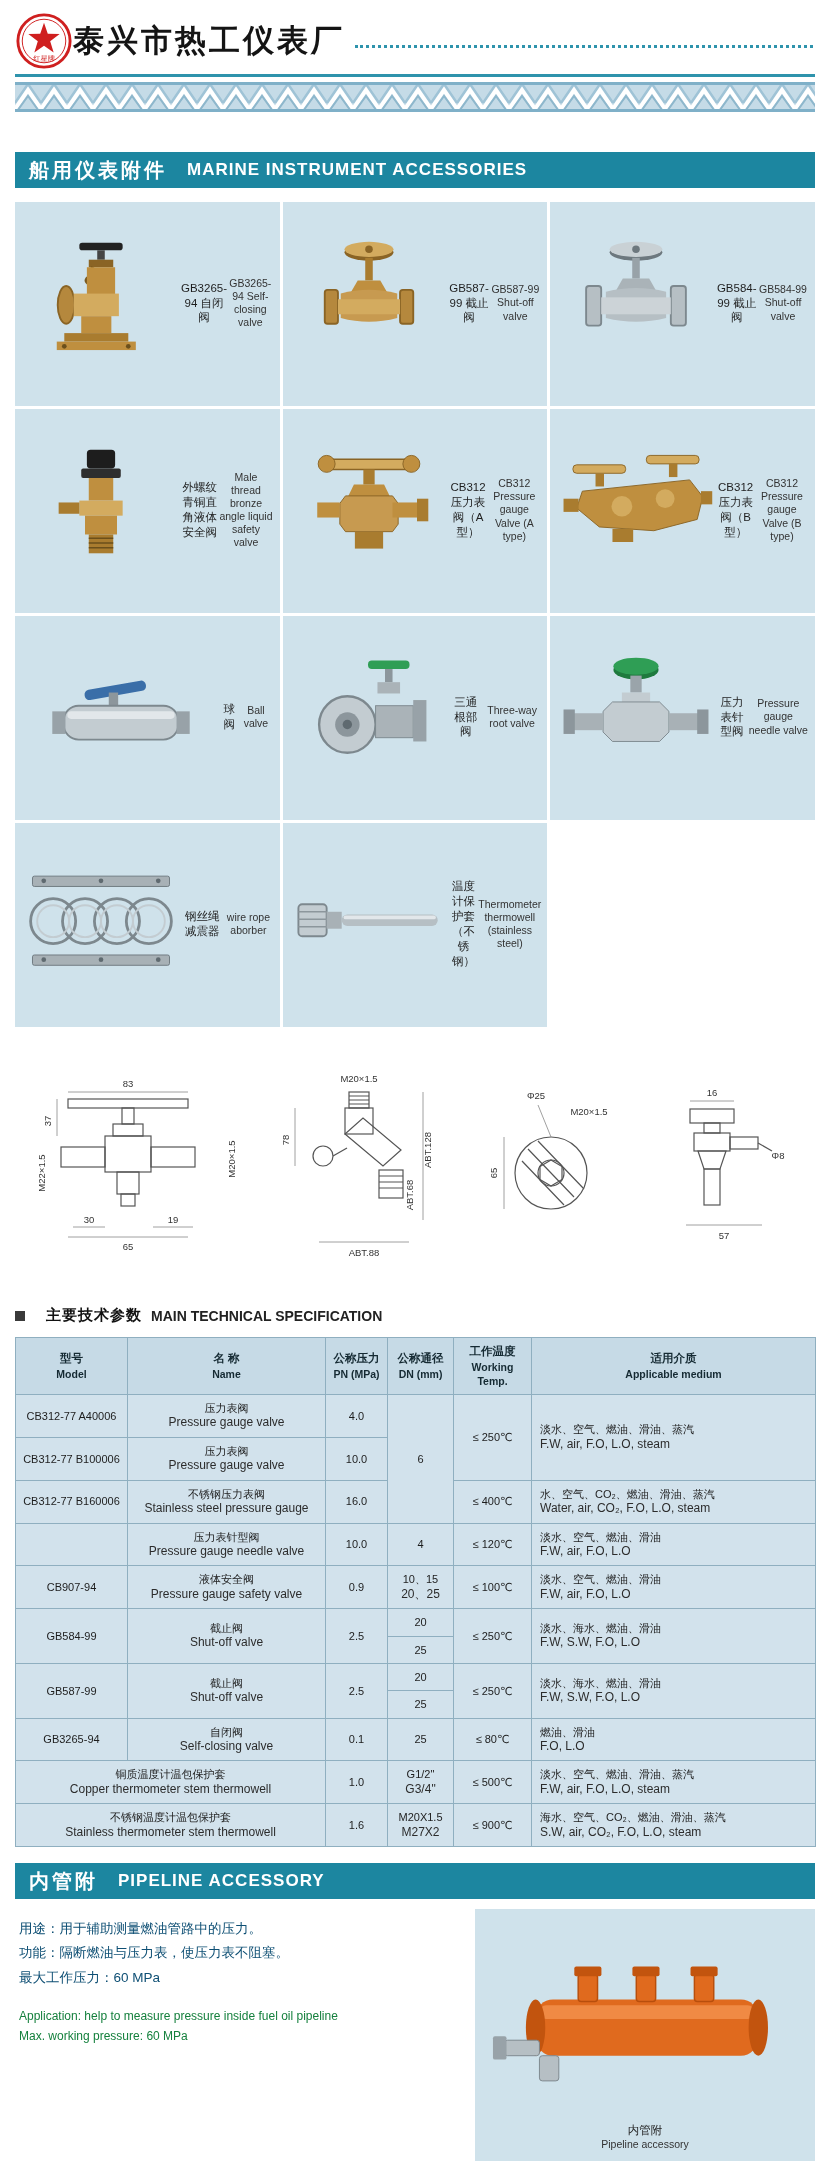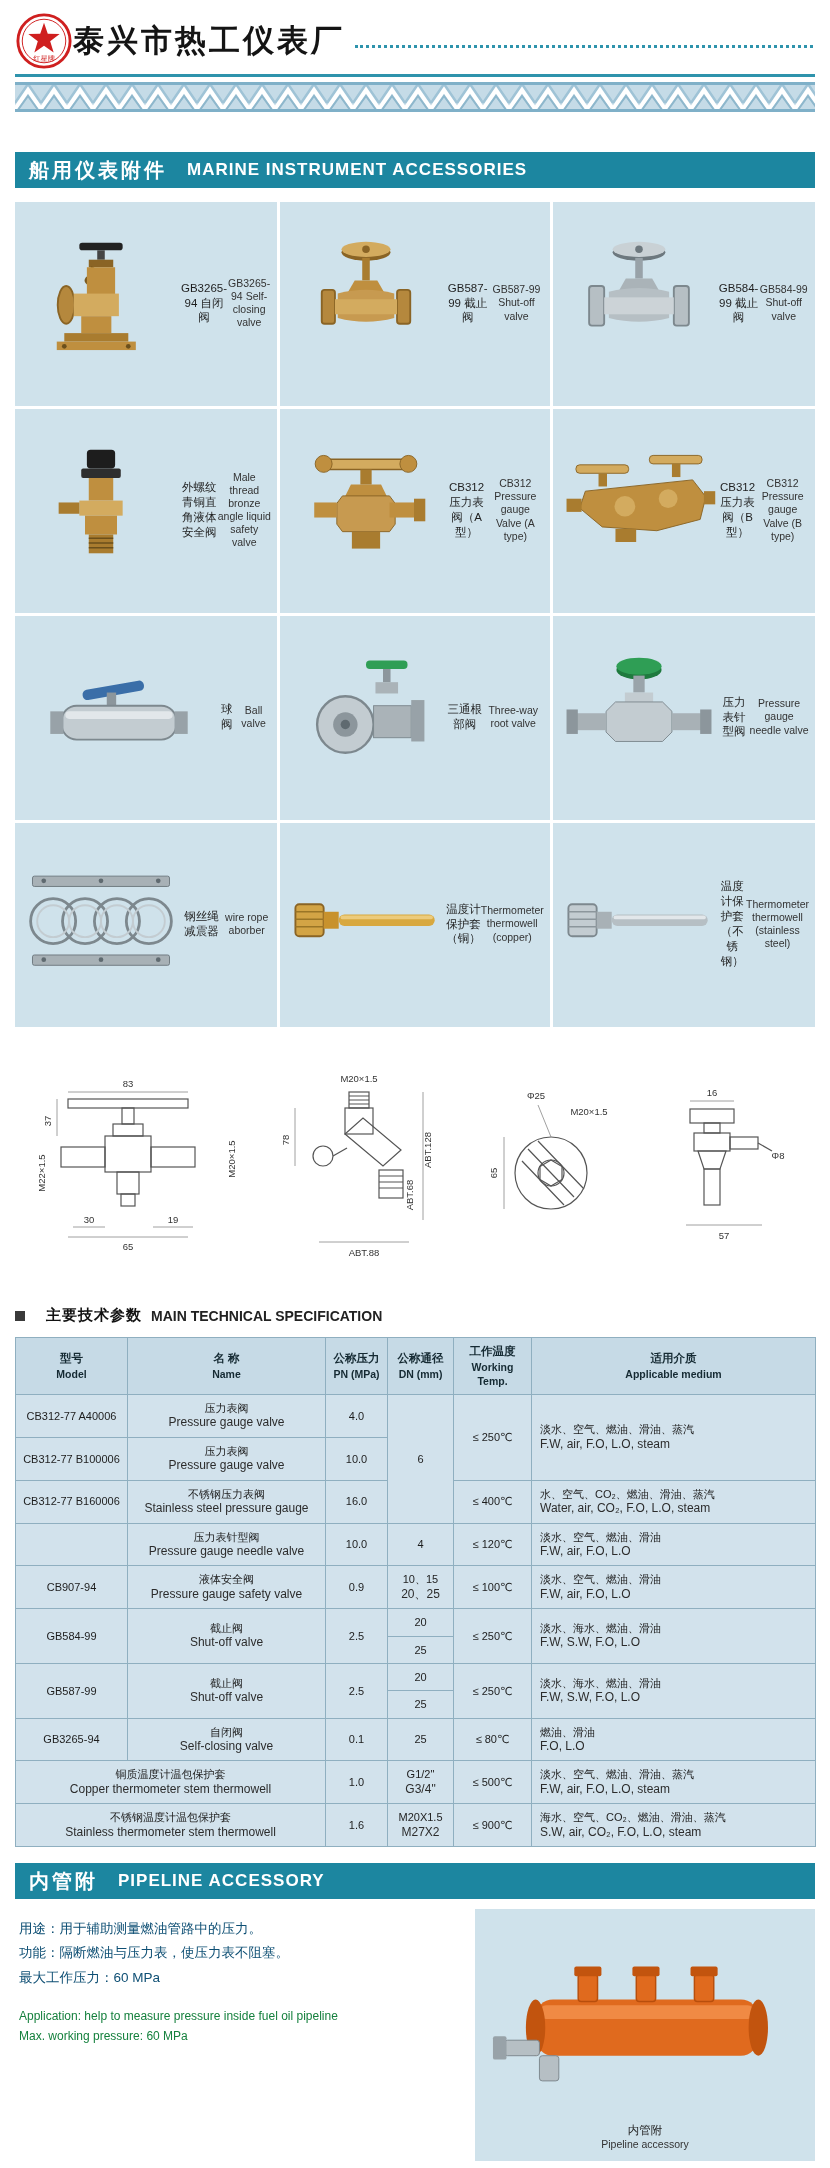--- a/index.html
+++ b/index.html
@@ -283,33 +283,20 @@
             <circle cx="146" cy="19" r="2.5" fill="#5f6a70"></circle>
           <circle cx="24" cy="103" r="2.5" fill="#5f6a70"></circle>
             <circle cx="85" cy="103" r="2.5" fill="#5f6a70"></circle>
             <circle cx="146" cy="103" r="2.5" fill="#5f6a70"></circle>
         </svg>
       </div>
       <div class="cap-cn">钢丝绳减震器</div>
       <div class="cap-en">wire rope aborber</div>
     </div>
 
-    <div class="cell">
-      <div class="art">
-        <svg viewBox="0 0 170 110" width="160" height="104">
-          <rect x="10" y="34" width="30" height="34" rx="4" fill="#d3a445" stroke="#8a6425" stroke-width="2"></rect>
-          <path d="M10 42 h30 M10 50 h30 M10 58 h30" stroke="#9a7526" stroke-width="1.5"></path>
-          <rect x="40" y="42" width="16" height="18" fill="#c8922d"></rect>
-          <rect x="56" y="45" width="102" height="12" rx="6" fill="#d8a83f"></rect>
-          <rect x="58" y="46" width="98" height="4" rx="2" fill="#eccb7c"></rect>
-        </svg>
-      </div>
-      <div class="cap-cn">温度计保护套（铜）</div>
-      <div class="cap-en">Thermometer thermowell (copper)</div>
-    </div>
 
     <div class="cell">
       <div class="art">
         <svg viewBox="0 0 170 110" width="160" height="104">
           <rect x="10" y="34" width="30" height="34" rx="4" fill="#c3ccd1" stroke="#7d888e" stroke-width="2"></rect>
           <path d="M10 42 h30 M10 50 h30 M10 58 h30" stroke="#8c969c" stroke-width="1.5"></path>
           <rect x="40" y="42" width="16" height="18" fill="#a8b1b6"></rect>
           <rect x="56" y="45" width="102" height="12" rx="6" fill="#b6bfc4"></rect>
           <rect x="58" y="46" width="98" height="4" rx="2" fill="#e2e7ea"></rect>
         </svg>

